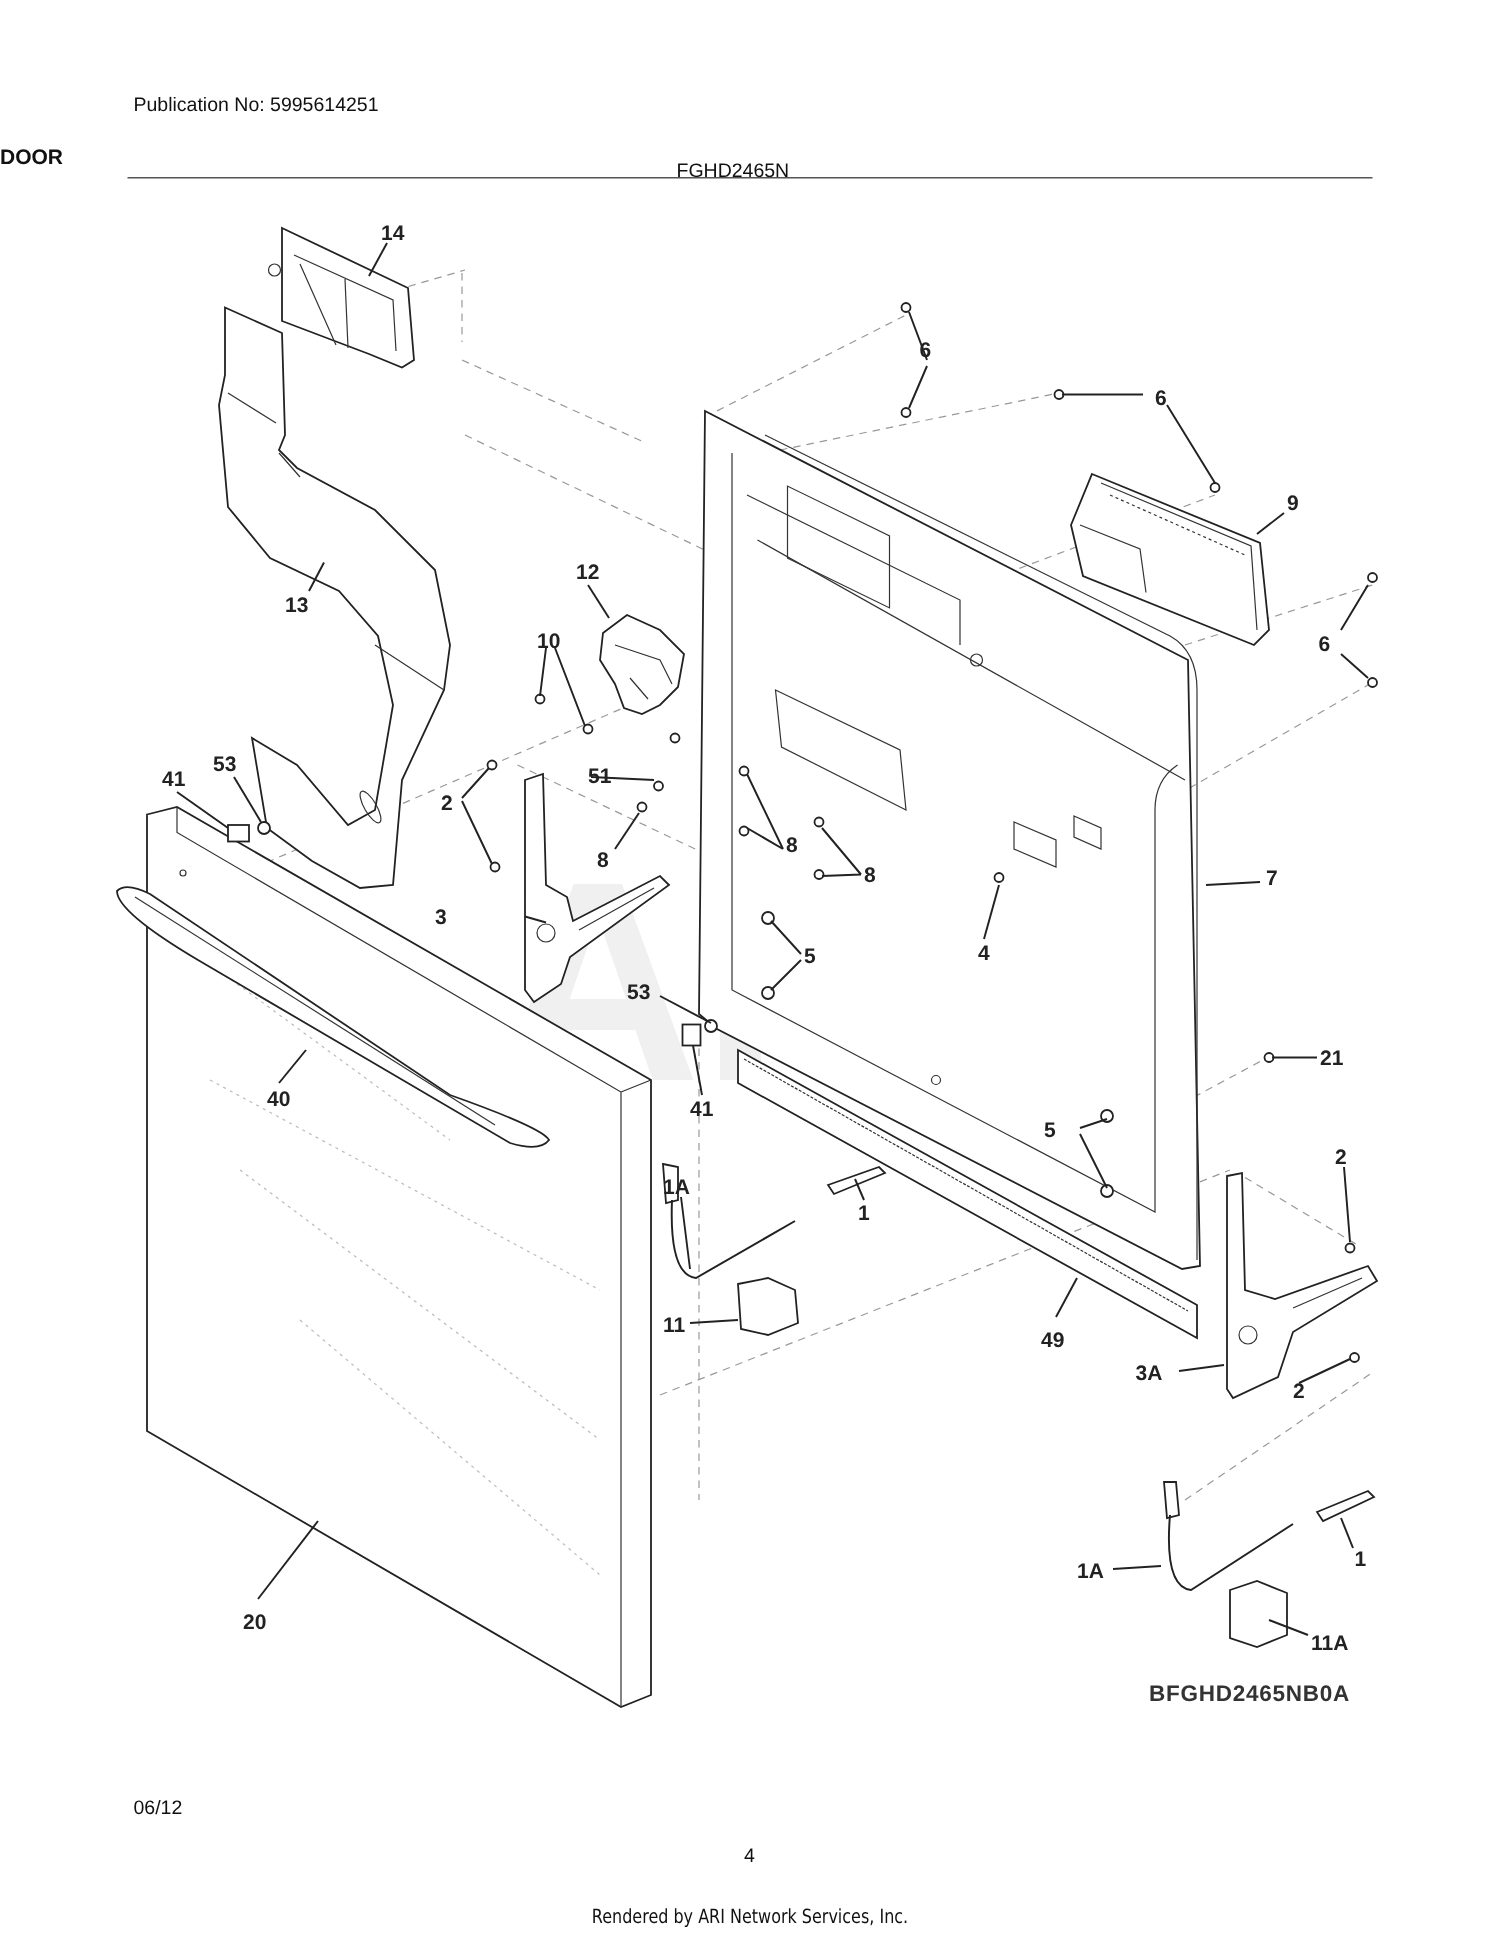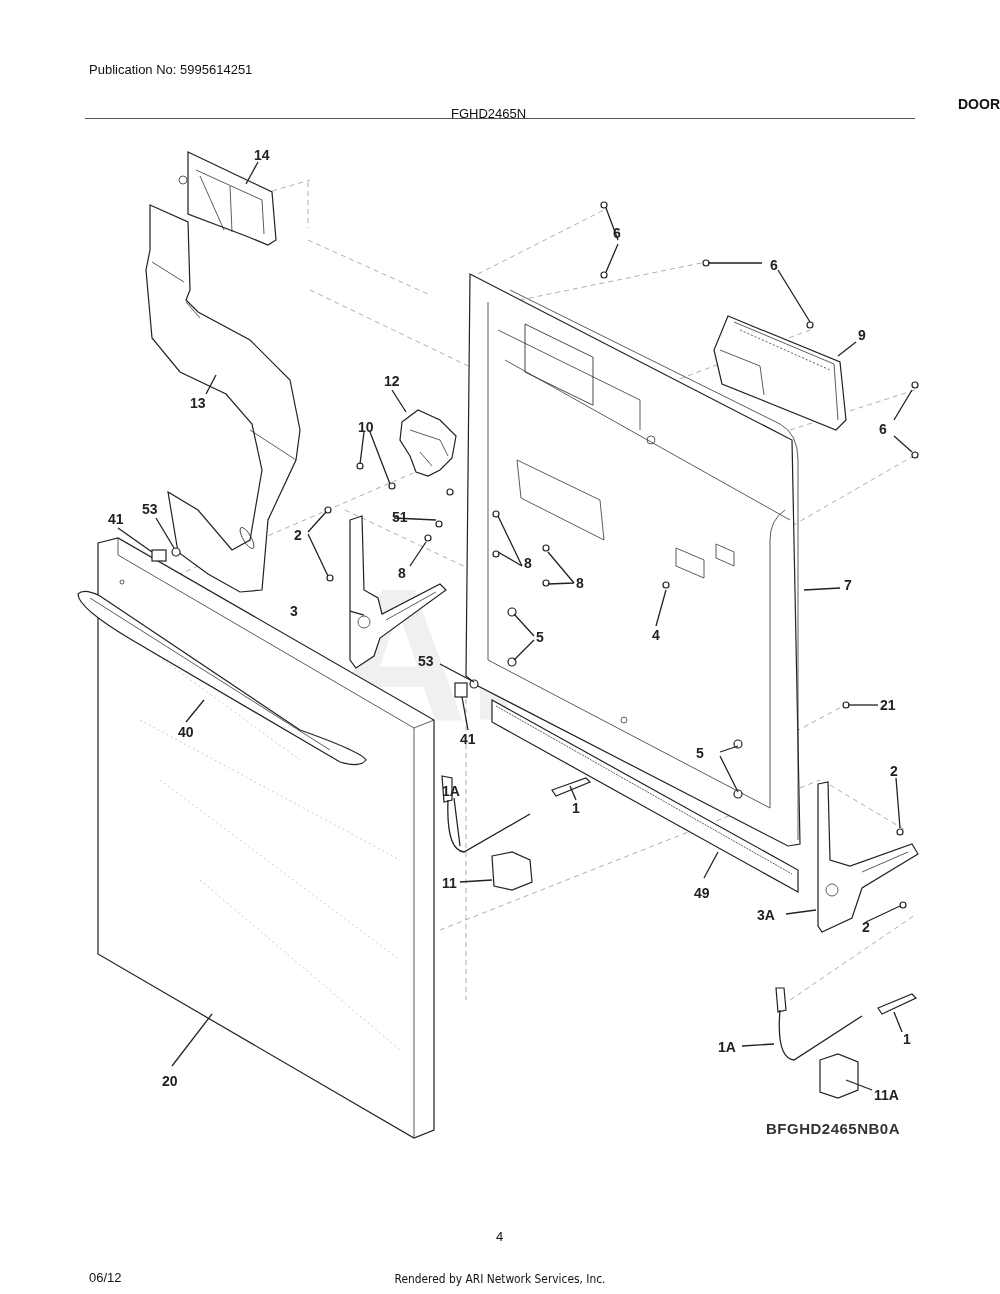--- a/index.html
+++ b/index.html
@@ -1,22 +1,22 @@
 <!DOCTYPE html>
 <html><head>
 <meta charset="utf-8">
 <style>
   html, body { margin: 0; padding: 0; background: #ffffff; }
   body { width: 1000px; height: 1294px; position: relative; overflow: hidden; font-family: "Liberation Sans", sans-serif; color: #111; }
   .hdr { position: absolute; font-size: 13px; }
   #pubno { left: 89px; top: 62px; }
   #model { left: 451px; top: 62px; margin-top: 44px; }
-  #title { left: 0; width: 1000px; text-align: right; top: 96px; font-weight: bold; font-size: 14px; }
+  #title { left: 0; width: 1000px; text-align: left; top: 96px; font-weight: bold; font-size: 14px; }
   #rule { position: absolute; left: 85px; top: 118px; width: 830px; height: 1px; background: #555; }
-  #date { position: absolute; left: 89px; top: 1270px; font-size: 13px; }
+  #date { position: absolute; left: 89px; top: 1197px; font-size: 13px; }
   #pageno { position: absolute; left: 496px; top: 1229px; font-size: 13px; }
   #rendered { position: absolute; left: 0; width: 1000px; top: 1271px; text-align: center; font-family: "DejaVu Sans", sans-serif; font-size: 13px; transform: scaleX(0.82); }
   svg#diagram { position: absolute; left: 0; top: 0; }
   .lbl { font-family: "Liberation Sans", sans-serif; font-weight: bold; font-size: 14px; fill: #222; }
   .code { font-family: "Liberation Sans", sans-serif; font-weight: bold; font-size: 15px; fill: #333; letter-spacing: 0.5px; }
   .part { fill: #fff; stroke: #222; stroke-width: 1.2; }
   .thin { fill: none; stroke: #333; stroke-width: 0.8; }
   .dash { fill: none; stroke: #999; stroke-width: 0.8; stroke-dasharray: 5 4; }
   .dot { fill: none; stroke: #bbb; stroke-width: 0.8; stroke-dasharray: 2 3; }
   .leader { stroke: #222; stroke-width: 1.3; fill: none; }

